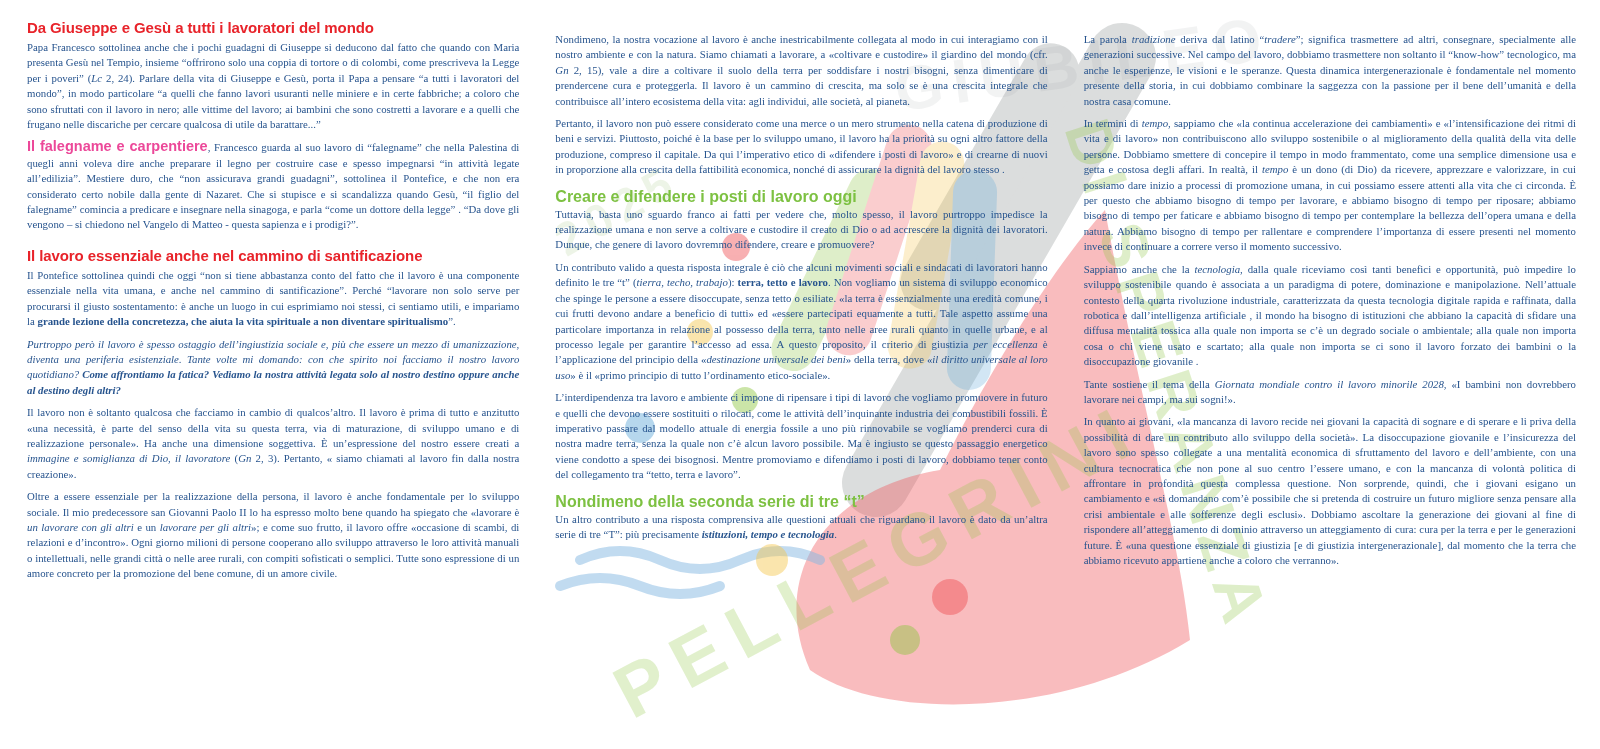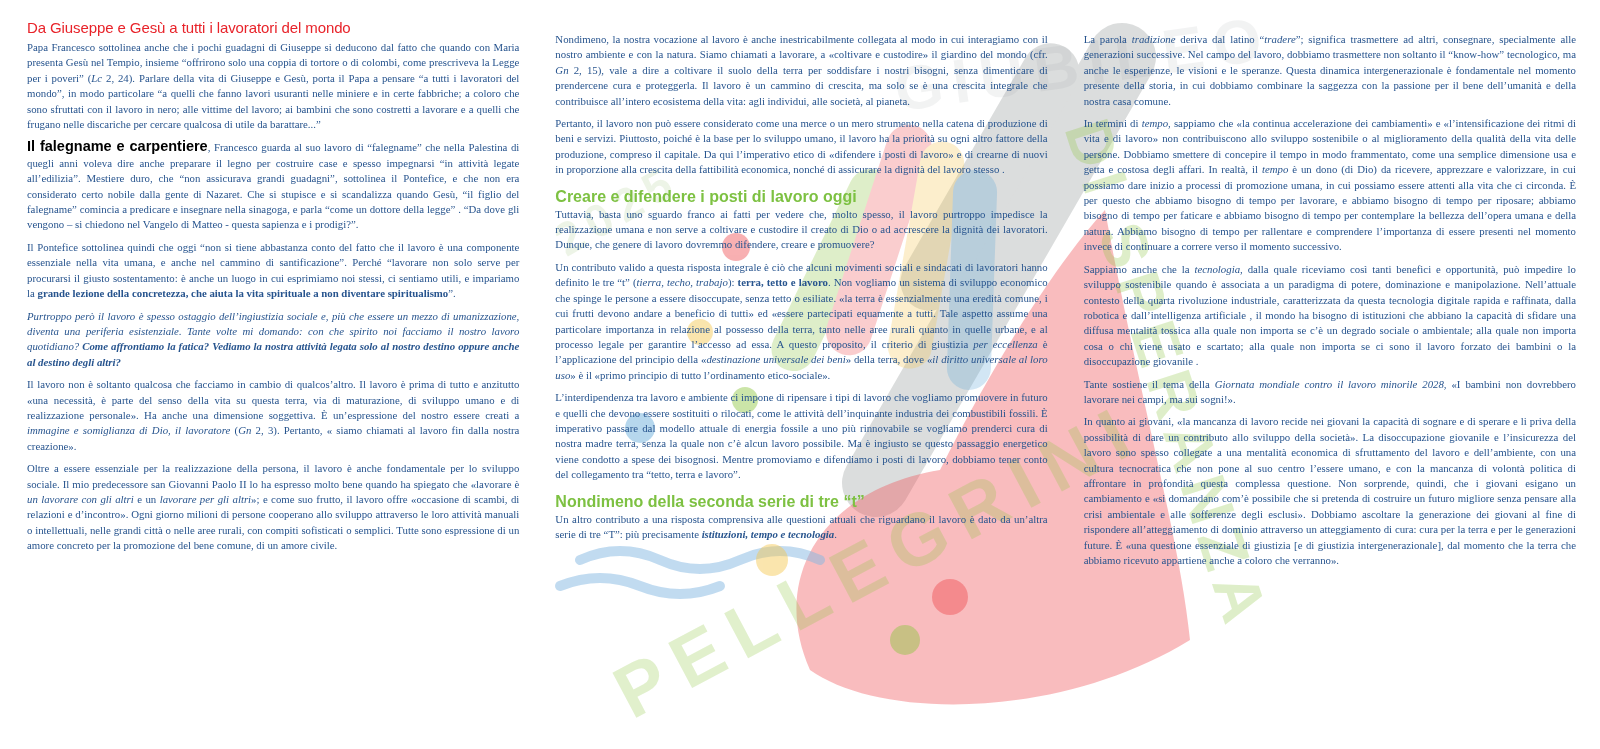--- a/index.html
+++ b/index.html
@@ -19,33 +19,33 @@
     position:relative;z-index:1;display:flex;gap:36px;
     padding:18px 24px 0 27px;box-sizing:border-box;width:1600px;height:749px;
   }
   .col{flex:1 1 0;min-width:0;}
   .col.pad-top{padding-top:14px;}
   .col p{
     margin:0 0 7px 0;font-size:10.8px;line-height:15.4px;color:#27548e;
     text-align:justify;
   }
   h2.hred{
-    font-family:"Liberation Sans",sans-serif;font-weight:normal;color:#e8232a;
+    font-family:"Liberation Sans",sans-serif;font-weight:bold;color:#e8232a;
     font-size:15px;line-height:19px;letter-spacing:-0.1px;margin:13px 0 3px 0;
   }
   .col h2.hred:first-child{margin-top:0;}
   h3.hgreen{
     font-family:"Liberation Sans",sans-serif;font-weight:bold;color:#7dc142;
     font-size:16px;line-height:15px;margin:11px 0 3px 0;
   }
   .s-b{font-weight:bold;}
   .s-i{font-style:italic;margin-top:24px;}
   .s-bi{font-weight:bold;font-style:italic;}
   .s-runin{
-    font-family:"Liberation Sans",sans-serif;font-weight:bold;color:#000000;
+    font-family:"Liberation Sans",sans-serif;font-weight:bold;color:#ec4899;
     font-size:14.5px;font-style:normal;
   }
 </style>
 </head>
 <body>
 
 <div class="watermark">
   <svg width="760" height="720" viewBox="0 0 760 720" style="position:absolute;left:520px;top:20px;">
 
     <g opacity="0.5">
@@ -81,20 +81,21 @@
   <div class="wm-text wm-anno">2025</div>
   <div class="wm-text wm-pellegrini">PELLEGRINI</div>
   <div class="wm-text wm-speranza">DI SPERANZA</div>
 </div>
 
 <div class="columns" id="cols">
   <div class="col">
       <h2 class="hred">Da Giuseppe e Gesù a tutti i lavoratori del mondo</h2>
       <p><span>Papa Francesco sottolinea anche che i pochi guadagni di Giuseppe si deducono dal fatto che quando con Maria presenta Gesù nel Tempio, insieme “offrirono solo una coppia di tortore o di colombi, come prescriveva la Legge per i poveri” (</span><span class="s-i">Lc</span><span> 2, 24). Parlare della vita di Giuseppe e Gesù, porta il Papa a pensare “a tutti i lavoratori del mondo”, in modo particolare “a quelli che fanno lavori usuranti nelle miniere e in certe fabbriche; a coloro che sono sfruttati con il lavoro in nero; alle vittime del lavoro; ai bambini che sono costretti a lavorare e a quelli che frugano nelle discariche per cercare qualcosa di utile da barattare...”</span></p>
       <p><span class="s-runin">Il falegname e carpentiere</span><span>, Francesco guarda al suo lavoro di “falegname” che nella Palestina di quegli anni voleva dire anche preparare il legno per costruire case e spesso impegnarsi “in attività legate all’edilizia”. Mestiere duro, che “non assicurava grandi guadagni”, sottolinea il Pontefice, e che non era considerato certo nobile dalla gente di Nazaret. Che si stupisce e si scandalizza quando Gesù, “il figlio del falegname” comincia a predicare e insegnare nella sinagoga, e parla “come un dottore della legge” . “Da dove gli vengono – si chiedono nel Vangelo di Matteo - questa sapienza e i prodigi?”.</span></p>
+      <h2 class="hred">Il lavoro essenziale anche nel cammino di santificazione</h2>
       <p><span>Il Pontefice sottolinea quindi che oggi “non si tiene abbastanza conto del fatto che il lavoro è una componente essenziale nella vita umana, e anche nel cammino di santificazione”. Perché “lavorare non solo serve per procurarsi il giusto sostentamento: è anche un luogo in cui esprimiamo noi stessi, ci sentiamo utili, e impariamo la </span><span class="s-b">grande lezione della concretezza, che aiuta la vita spirituale a non diventare spiritualismo</span><span>”.</span></p>
       <p><span class="s-i">Purtroppo però il lavoro è spesso ostaggio dell’ingiustizia sociale e, più che essere un mezzo di umanizzazione, diventa una periferia esistenziale. Tante volte mi domando: con che spirito noi facciamo il nostro lavoro quotidiano? </span><span class="s-bi">Come affrontiamo la fatica? Vediamo la nostra attività legata solo al nostro destino oppure anche al destino degli altri?</span></p>
       <p><span>Il lavoro non è soltanto qualcosa che facciamo in cambio di qualcos’altro. Il lavoro è prima di tutto e anzitutto «una necessità, è parte del senso della vita su questa terra, via di maturazione, di sviluppo umano e di realizzazione personale». Ha anche una dimensione soggettiva. È un’espressione del nostro essere creati a </span><span class="s-i">immagine e somiglianza di Dio, il lavoratore</span><span> (</span><span class="s-i">Gn</span><span> 2, 3). Pertanto, « siamo chiamati al lavoro fin dalla nostra creazione».</span></p>
       <p><span>Oltre a essere essenziale per la realizzazione della persona, il lavoro è anche fondamentale per lo sviluppo sociale. Il mio predecessore san Giovanni Paolo II lo ha espresso molto bene quando ha spiegato che «lavorare è </span><span class="s-i">un lavorare con gli altri</span><span> e un </span><span class="s-i">lavorare per gli altri</span><span>»; e come suo frutto, il lavoro offre «occasione di scambi, di relazioni e d’incontro». Ogni giorno milioni di persone cooperano allo sviluppo attraverso le loro attività manuali o intellettuali, nelle grandi città o nelle aree rurali, con compiti sofisticati o semplici. Tutte sono espressione di un amore concreto per la promozione del bene comune, di un amore civile.</span></p>
     </div>
   <div class="col pad-top">
       <p><span>Nondimeno, la nostra vocazione al lavoro è anche inestricabilmente collegata al modo in cui interagiamo con il nostro ambiente e con la natura. Siamo chiamati a lavorare, a «coltivare e custodire» il giardino del mondo (cfr. </span><span class="s-i">Gn</span><span> 2, 15), vale a dire a coltivare il suolo della terra per soddisfare i nostri bisogni, senza dimenticare di prendercene cura e proteggerla. Il lavoro è un cammino di crescita, ma solo se è una crescita integrale che contribuisce all’intero ecosistema della vita: agli individui, alle società, al pianeta.</span></p>
       <p><span>Pertanto, il lavoro non può essere considerato come una merce o un mero strumento nella catena di produzione di beni e servizi. Piuttosto, poiché è la base per lo sviluppo umano, il lavoro ha la priorità su ogni altro fattore della produzione, compreso il capitale. Da qui l’imperativo etico di «difendere i posti di lavoro» e di crearne di nuovi in proporzione alla crescita della fattibilità economica, nonché di assicurare la dignità del lavoro stesso .</span></p>
       <h3 class="hgreen">Creare e difendere i posti di lavoro oggi</h3>
       <p><span>Tuttavia, basta uno sguardo franco ai fatti per vedere che, molto spesso, il lavoro purtroppo impedisce la realizzazione umana e non serve a coltivare e custodire il creato di Dio o ad accrescere la dignità dei lavoratori. Dunque, che genere di lavoro dovremmo difendere, creare e promuovere?</span></p>

